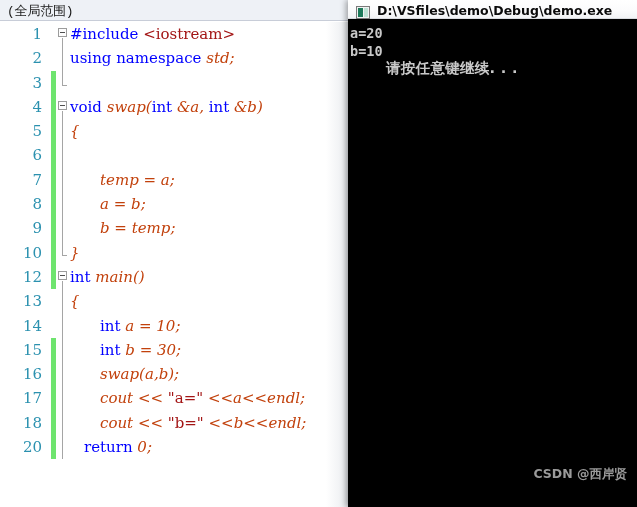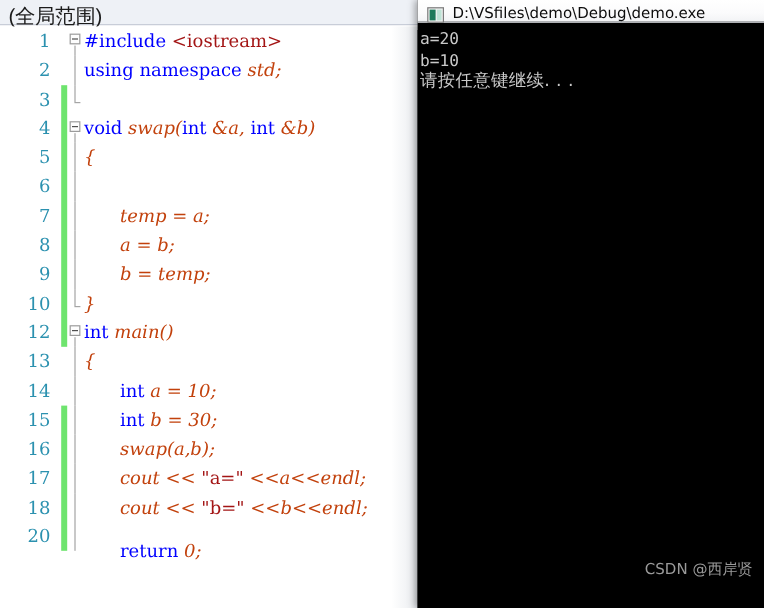--- a/index.html
+++ b/index.html
@@ -33,22 +33,22 @@
     left: 0; top: 0;
     width: 350px;
     height: 21px;
     background: #eef1f6;
     border-bottom: 1px solid #c8cdd8;
     box-sizing: border-box;
   }
   #scope-bar .scope-text {
     position: absolute;
     left: 7px; top: 2px;
-    font-family: Liberation Sans, sans-serif;
-    font-size: 17px;
+    font-family: Liberation Mono, monospace;
+    font-size: 13px;
     color: #1b1b1b;
     white-space: nowrap;
     letter-spacing: -0.2px;
   }
 
   
   #editor {
     position: absolute;
     left: 0; top: 22px;
     width: 350px;
@@ -146,20 +146,21 @@
     height: 507px;
     background: #000000;
     box-shadow: -2px 0 6px rgba(0,0,0,0.35);
   }
   #console-titlebar {
     position: relative;
     height: 19px;
     background: linear-gradient(to bottom, #ffffff 0%, #fbfbfc 60%, #f2f3f5 100%);
     border-bottom: 1px solid #d9dbe0;
     box-sizing: border-box;
+    font-weight: bold;
   }
   #console-icon {
     position: absolute;
     left: 8px; top: 6px;
     width: 14px; height: 13px;
     background: #f2f2f2;
     border: 1px solid #7a7a7a;
     box-sizing: border-box;
   }
   #console-icon .icon-inner {
@@ -182,33 +183,35 @@
     color: #0b0b0b;
     white-space: nowrap;
   }
   #console-body {
     position: absolute;
     left: 0; top: 25px;
     width: 289px;
     height: 482px;
     background: #000000;
     overflow: hidden;
+    font-weight: bold;
   }
   .console-line {
     font-family: "DejaVu Sans Mono", monospace;
     font-size: 13.5px;
     line-height: 17.5px;
     color: #c8c8c8;
     white-space: pre;
     padding-left: 2px;
   }
   .console-line.cjk {
     font-family: "DejaVu Sans", sans-serif;
     font-size: 14.5px;
     letter-spacing: 0.3px;
+    margin-left: 36px;
   }
   #watermark {
     position: absolute;
     right: 10px;
     bottom: 24px;
     font-family: "DejaVu Sans", sans-serif;
     font-size: 12.5px;
     color: #9a9a9a;
     white-space: nowrap;
   }
@@ -234,21 +237,21 @@
         <div class="code-line"><div class="lineno">8</div><div class="fold-line" style="top: 0px; height: 24.3px;"></div><div class="code-text" style="left: 100px;"><span class="plain">a = b;</span></div></div>
         <div class="code-line"><div class="lineno">9</div><div class="fold-line" style="top: 0px; height: 24.3px;"></div><div class="code-text" style="left: 100px;"><span class="plain">b = temp;</span></div></div>
         <div class="code-line"><div class="lineno">10</div><div class="fold-line" style="top: 0px; height: 14px;"></div><div class="fold-line-end" style="top: 14px;"></div><div class="code-text" style="left: 70px;"><span class="plain">}</span></div></div>
         <div class="code-line"><div class="lineno">12</div><div class="fold-box"></div><div class="fold-line" style="top: 16px; height: 8.3px;"></div><div class="code-text" style="left: 70px;"><span class="kw">int </span><span class="plain">main()</span></div></div>
         <div class="code-line"><div class="lineno">13</div><div class="fold-line" style="top: 0px; height: 24.3px;"></div><div class="code-text" style="left: 70px;"><span class="plain">{</span></div></div>
         <div class="code-line"><div class="lineno">14</div><div class="fold-line" style="top: 0px; height: 24.3px;"></div><div class="code-text" style="left: 100px;"><span class="kw">int </span><span class="plain">a = 10;</span></div></div>
         <div class="code-line"><div class="lineno">15</div><div class="fold-line" style="top: 0px; height: 24.3px;"></div><div class="code-text" style="left: 100px;"><span class="kw">int </span><span class="plain">b = 30;</span></div></div>
         <div class="code-line"><div class="lineno">16</div><div class="fold-line" style="top: 0px; height: 24.3px;"></div><div class="code-text" style="left: 100px;"><span class="plain">swap(a,b);</span></div></div>
         <div class="code-line"><div class="lineno">17</div><div class="fold-line" style="top: 0px; height: 24.3px;"></div><div class="code-text" style="left: 100px;"><span class="plain">cout &lt;&lt; </span><span class="str">"a="</span><span class="plain"> &lt;&lt;a&lt;&lt;endl;</span></div></div>
         <div class="code-line"><div class="lineno">18</div><div class="fold-line" style="top: 0px; height: 24.3px;"></div><div class="code-text" style="left: 100px;"><span class="plain">cout &lt;&lt; </span><span class="str">"b="</span><span class="plain"> &lt;&lt;b&lt;&lt;endl;</span></div></div>
-        <div class="code-line"><div class="lineno">20</div><div class="fold-line" style="top: 0px; height: 24.3px;"></div><div class="code-text" style="left: 100px; margin-top: 12px;"><span class="kw">return </span><span class="plain">0;</span></div></div>
+        <div class="code-line"><div class="lineno">20</div><div class="fold-line" style="top: 0px; height: 24.3px;"></div><div class="code-text" style="left: 84px;"><span class="kw">return </span><span class="plain">0;</span></div></div>
       </div>
     <div id="changebars">
         <div class="changebar" style="top: 48.6px; height: 218.7px; background: rgb(110, 228, 110);"></div>
         <div class="changebar" style="top: 315.9px; height: 121.5px; background: rgb(110, 228, 110);"></div>
       </div>
     <div id="editor-edge-shade"></div>
   </div>
 
 </div>
 

